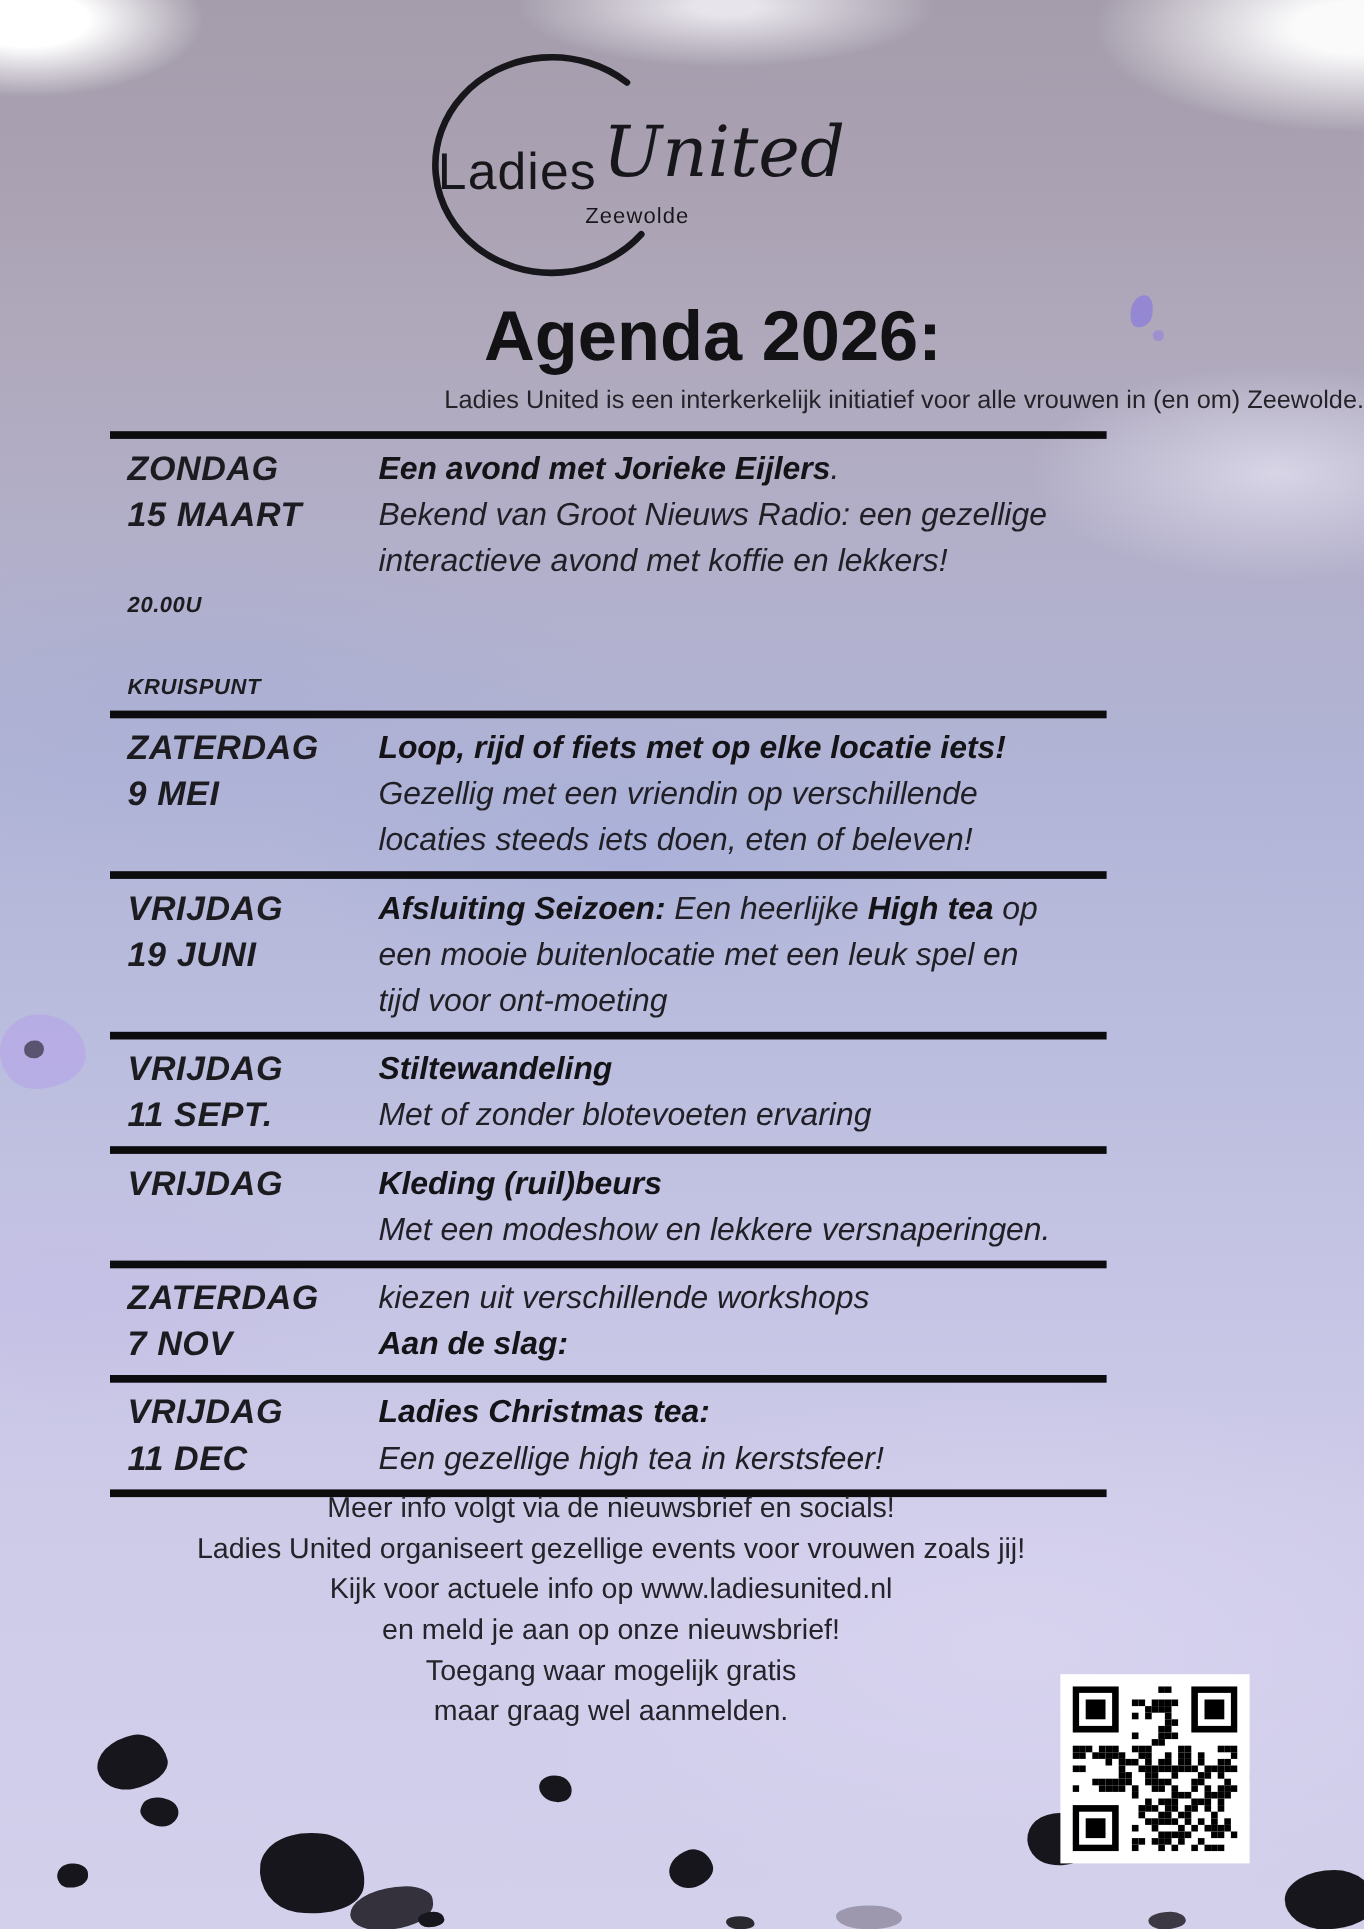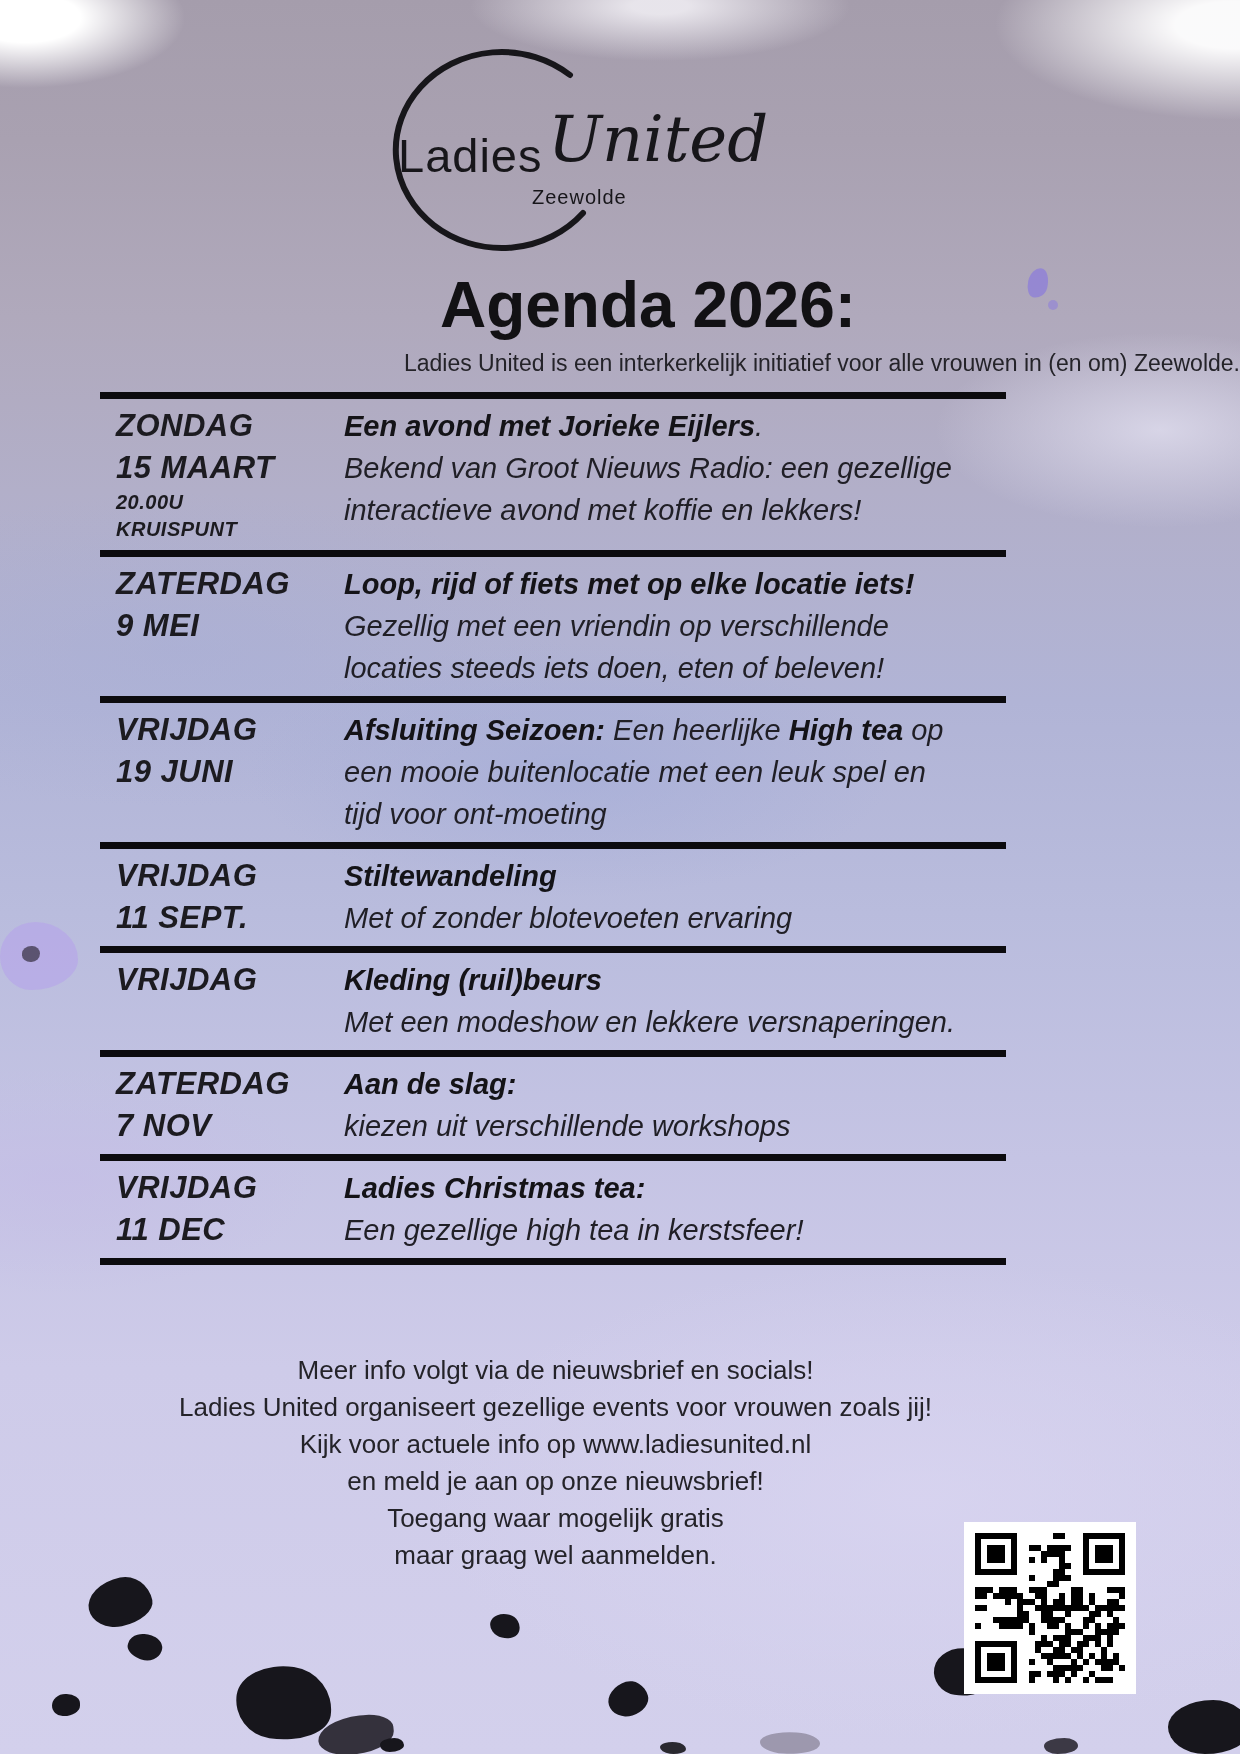--- a/index.html
+++ b/index.html
@@ -42,21 +42,21 @@
   .intro{
     position:absolute;left:0;top:350px;width:1240px;margin:0;text-align:right;
     font-size:23px;color:#242329;
   }
   
   .agenda{position:absolute;left:100px;top:392px;width:906px;border-bottom:7px solid #0c0b0e;font-style:italic;}
   .row{display:flex;border-top:7px solid #0c0b0e;padding:6px 0 7px 0;}
   .col-date{width:244px;padding-left:16px;box-sizing:border-box;flex:none;}
   .col-desc{flex:1;}
   .date-line{font-size:31px;font-weight:700;line-height:42px;letter-spacing:.5px;white-space:nowrap;}
-  .date-small{font-size:20px;font-weight:700;line-height:27px;letter-spacing:.5px;white-space:nowrap;}
+  .date-small{font-size:20px;font-weight:700;line-height:27px;letter-spacing:.5px;white-space:nowrap;margin-top:48px;}
   .desc-line{font-size:29px;line-height:42px;white-space:nowrap;color:#201f26;}
   .desc-line .b{font-weight:700;color:#141317;}
   
   .footer-text{position:absolute;left:0;top:1352px;width:1096px;text-align:center;}
   .footer-line{font-size:26px;line-height:37px;color:#242329;padding-left:15px;}
   
   .qr{position:absolute;left:964px;top:1522px;width:172px;height:172px;background:#ffffff;}
   .qr svg{position:absolute;left:11px;top:11px;}
 </style>
 </head>
@@ -156,22 +156,22 @@
             <div class="desc-line"><span>Met een modeshow en lekkere versnaperingen.</span></div>
           </div>
   </div>
 
   <div class="row">
     <div class="col-date">
             <div class="date-line">ZATERDAG</div>
             <div class="date-line">7 NOV</div>
           </div>
     <div class="col-desc">
+            <div class="desc-line"><span>kiezen uit verschillende workshops</span></div>
             <div class="desc-line"><span class="b">Aan de slag:</span></div>
-            <div class="desc-line"><span>kiezen uit verschillende workshops</span></div>
           </div>
   </div>
 
   <div class="row">
     <div class="col-date">
             <div class="date-line">VRIJDAG</div>
             <div class="date-line">11 DEC</div>
           </div>
     <div class="col-desc">
             <div class="desc-line"><span class="b">Ladies Christmas tea:</span></div>

